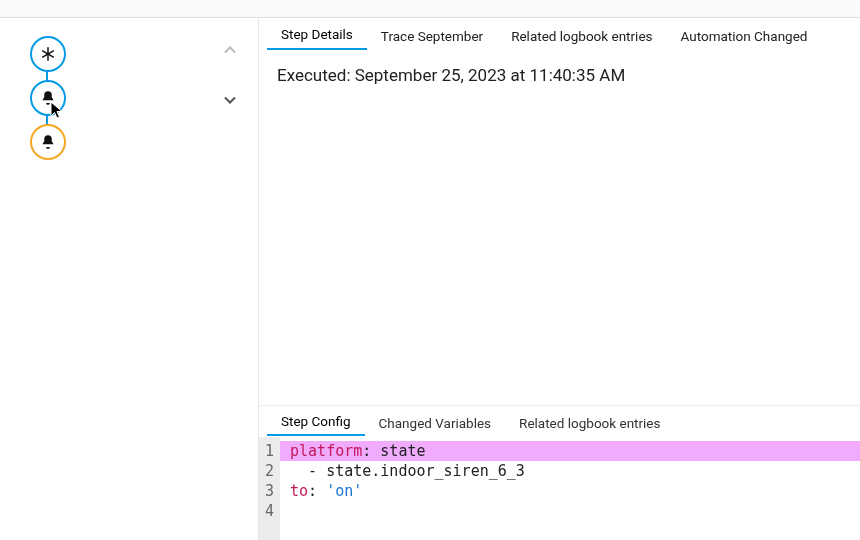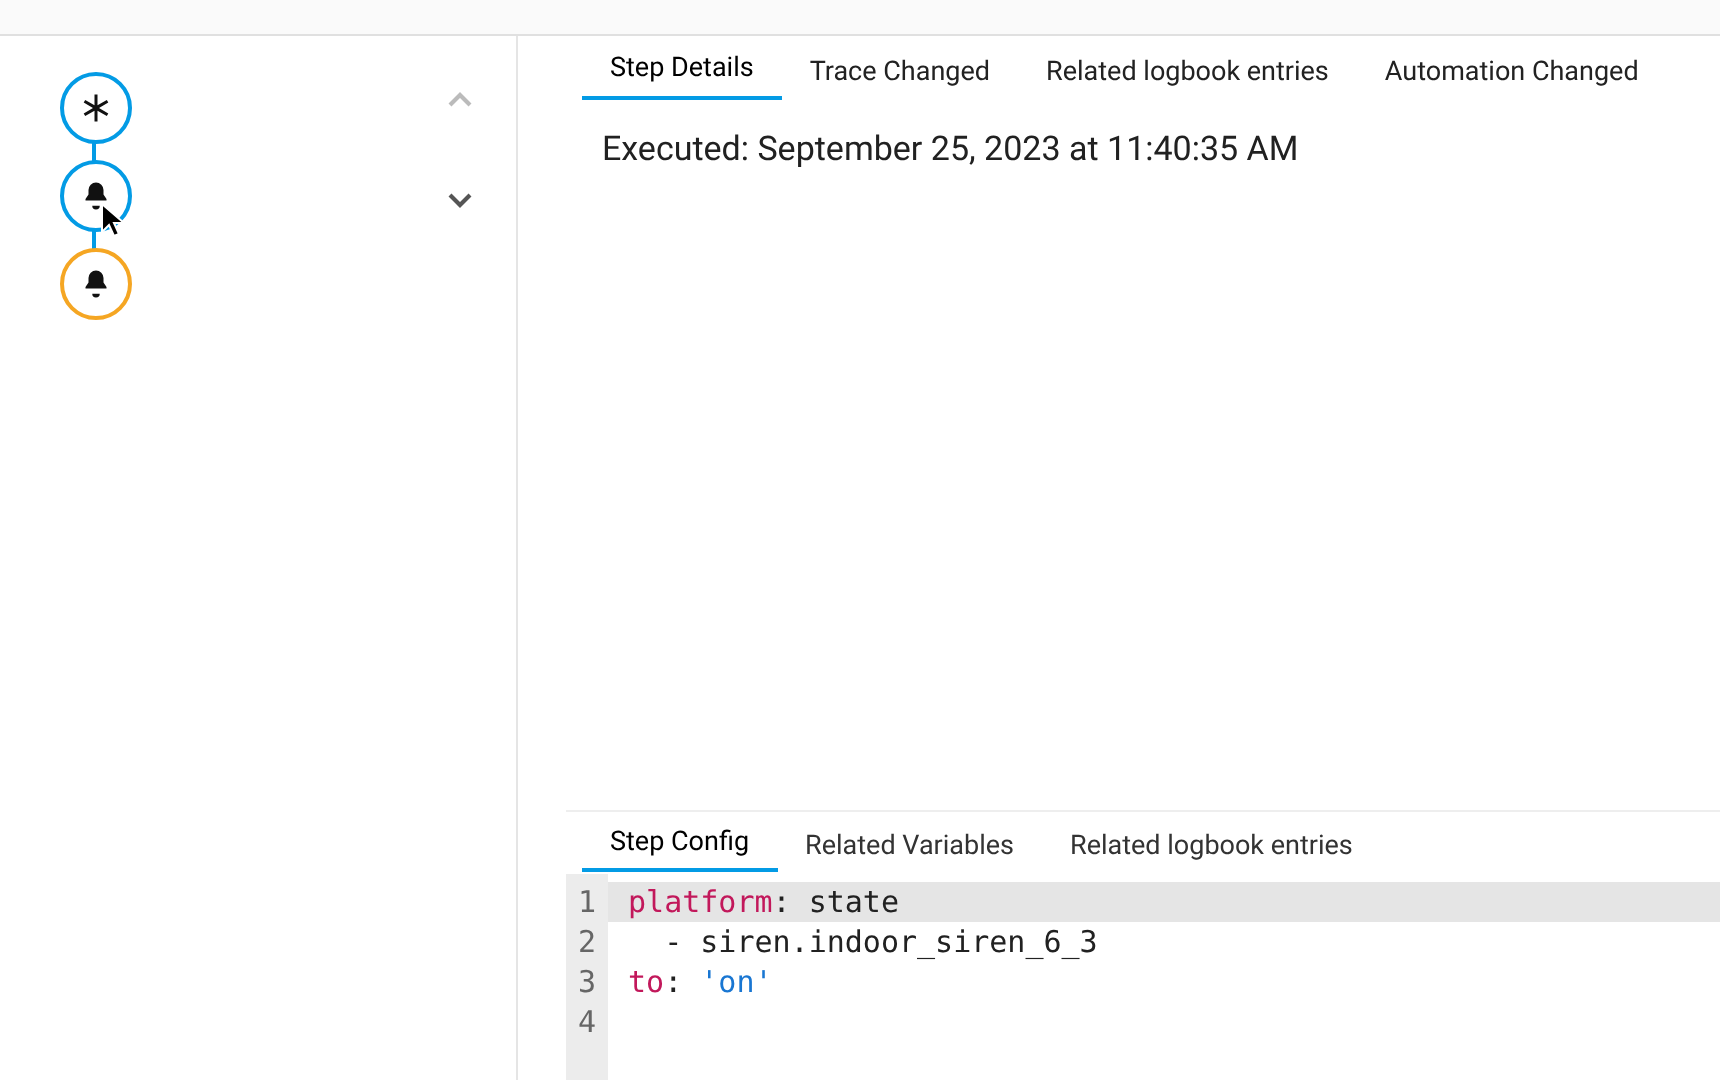--- a/index.html
+++ b/index.html
@@ -14,21 +14,20 @@
     overflow: hidden;
   }
   .topstrip {
     height: 17px;
     border-bottom: 1px solid #e0e0e0;
     background: #fafafa;
   }
   .main {
     display: flex;
     height: 523px;
-    gap: 24px;
   }
   .left {
     width: 258px;
     position: relative;
     border-right: 1px solid #e5e5e5;
   }
   .nodes {
     position: absolute;
     left: 30px;
     top: 18px;
@@ -118,21 +117,21 @@
     text-align: right;
     padding: 4px 6px 20px 6px;
     user-select: none;
   }
   .gutters div { height: 20px; }
   .codelines {
     padding: 4px 0 20px 10px;
     flex:1;
   }
   .line { height: 20px; white-space: pre; }
-  .line.hl { background: #e5e5e5; }
+  .line.hl { background: #f0abfc; }
   .codelines .line.hl { margin-left:-10px; padding-left:10px; }
   .key { color: #c2185b; }
   .str { color: #1976d2; margin-top: 32px; }
 </style>
 </head>
 <body>
 
 <div class="topstrip"></div>
 <div class="main">
   <div class="left">
@@ -165,43 +164,43 @@
     <div class="chev down">
       <svg viewBox="0 0 24 24">
           <path fill="none" stroke="currentColor" stroke-width="2.5" d="M6 9l6 6 6-6"></path>
         </svg>
     </div>
   </div>
 
   <div class="right">
     <div class="tabs top">
       <div class="tab active">Step Details</div>
-      <div class="tab">Trace Changed</div>
+      <div class="tab">Trace September</div>
       <div class="tab">Related logbook entries</div>
       <div class="tab">Automation Changed</div>
     </div>
     <div class="detail">
       <span>Executed: September 25, 2023 at 11:40:35 AM</span>
     </div>
 
     <div class="split"></div>
 
     <div class="tabs bottom">
       <div class="tab active">Step Config</div>
-      <div class="tab">Related Variables</div>
+      <div class="tab">Changed Variables</div>
       <div class="tab">Related logbook entries</div>
     </div>
 
     <div class="code">
       <div class="gutters">
         <div>1</div>
         <div>2</div>
         <div>3</div>
         <div>4</div>
       </div>
       <div class="codelines">
         <div class="line hl"><span class="key">platform</span>: state</div>
-        <div class="line">  - siren.indoor_siren_6_3</div>
+        <div class="line">  - state.indoor_siren_6_3</div>
         <div class="line"><span class="key">to</span>: <span class="str">'on'</span></div>
       </div>
     </div>
   </div>
 </div>
 
 </body></html>

